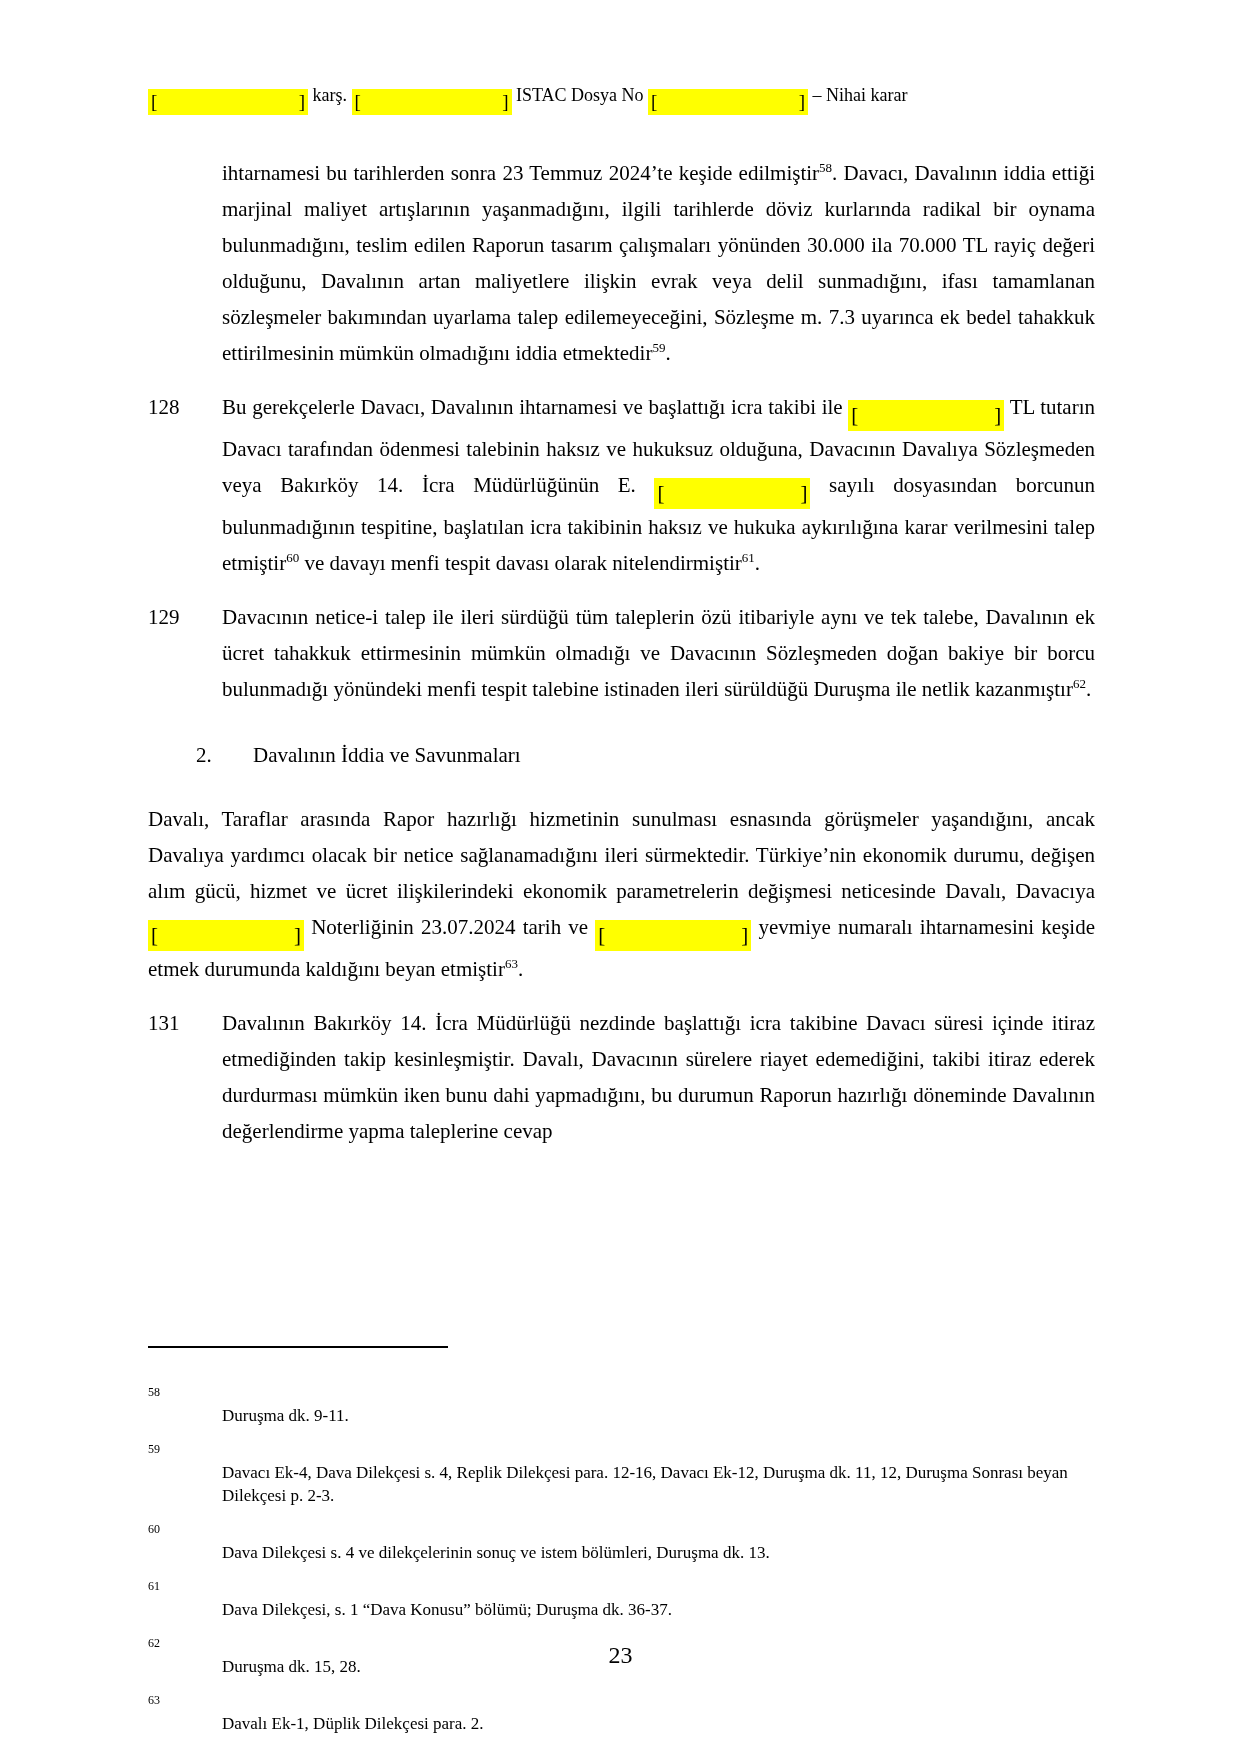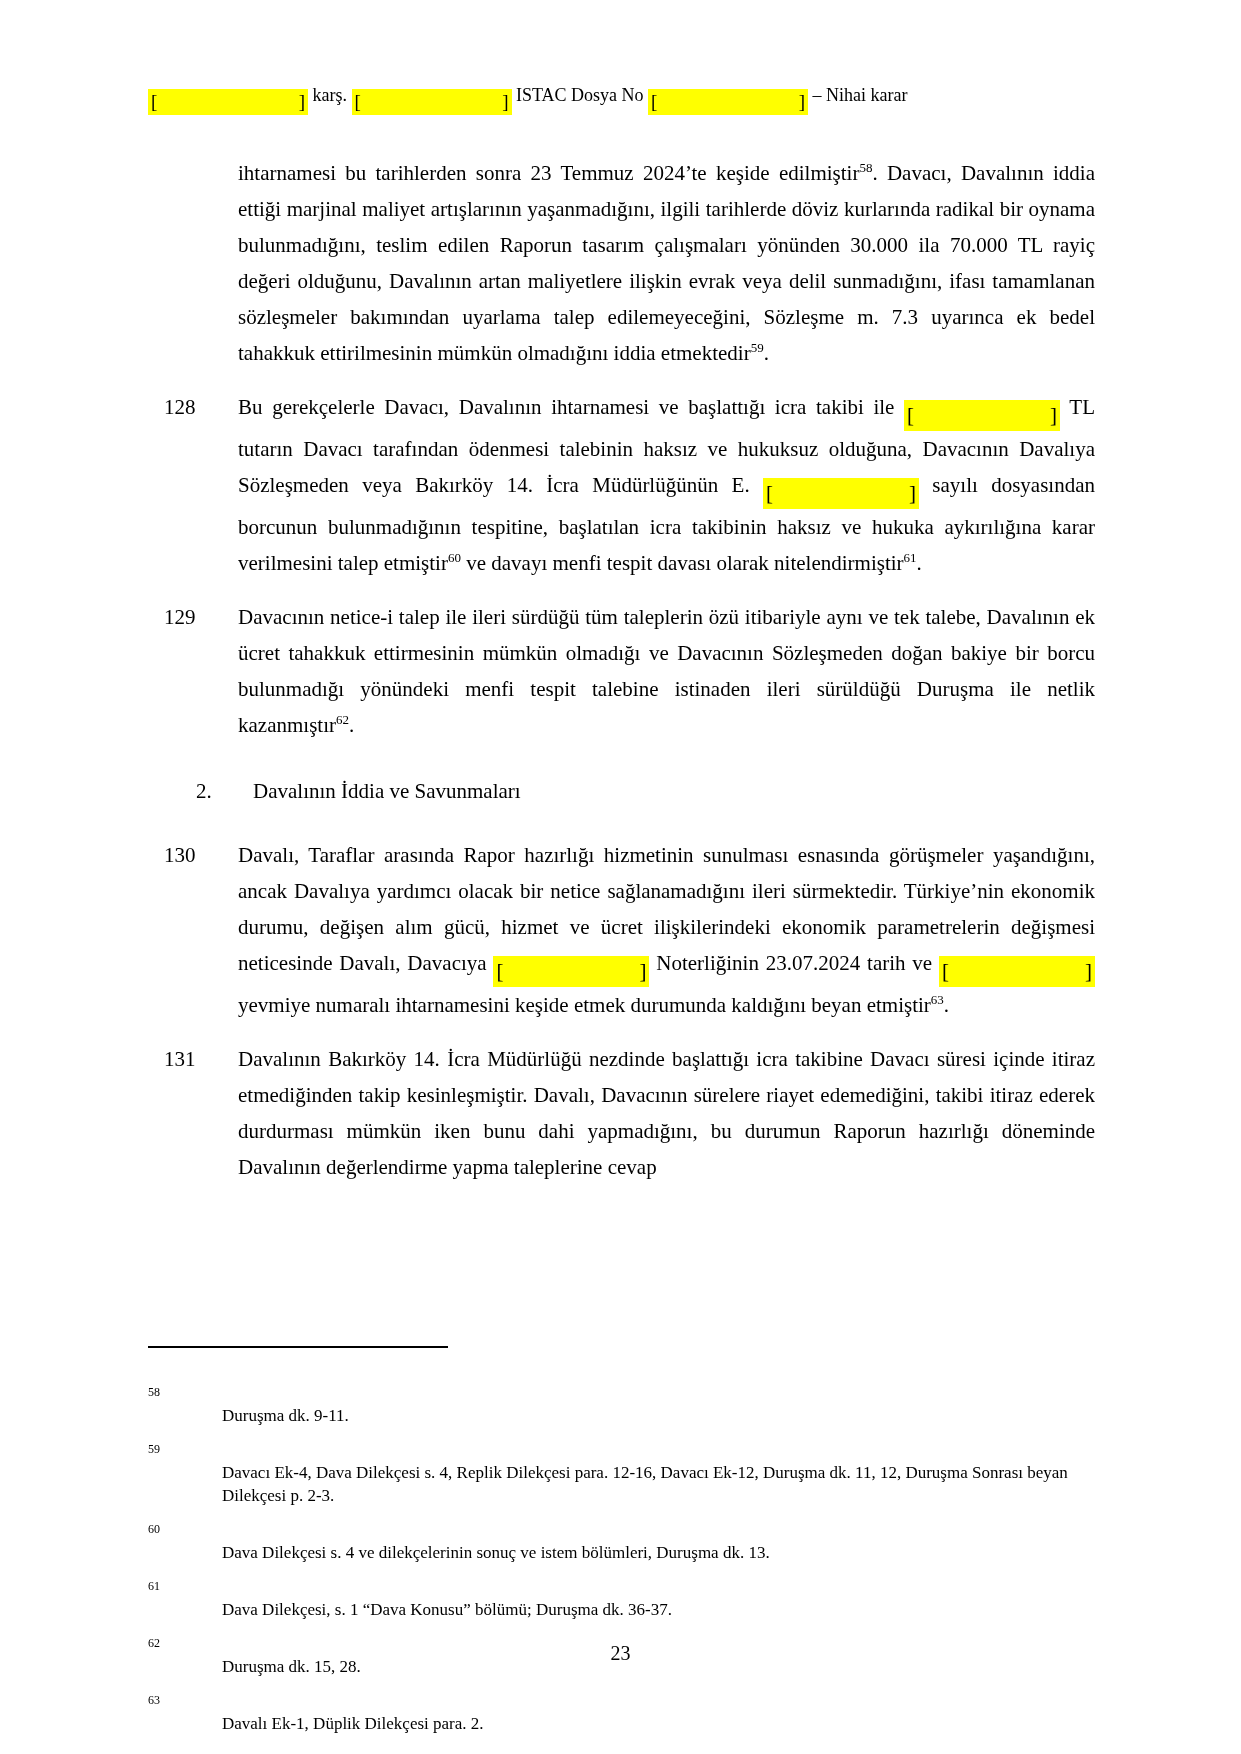--- a/index.html
+++ b/index.html
@@ -47,21 +47,21 @@
 
   
   .body {
     position: absolute;
     left: 148px;
     top: 155px;
     width: 947px;
     font-size: 21px;
     line-height: 36px;
   }
-  .para { display: flex; margin: 0 0 18px 16px; font-family: Liberation Serif, serif; }
+  .para { display: flex; margin: 0 0 18px 0; font-family: Liberation Serif, serif; }
   .pnum { flex: 0 0 74px; width: 74px; }
   .ptext { flex: 1; text-align: justify; }
   sup.fnref {
     font-size: 13px;
     line-height: 0;
     vertical-align: super;
   }
 
   .heading { margin: 30px 0 28px 48px; }
   .heading .hnum { display: inline-block; min-width: 57px; }
@@ -94,21 +94,21 @@
   }
   .fn .ftext { flex: 1; margin-top: 20px; }
 
   
   .pagenum {
     position: absolute;
     top: 1642px;
     left: 0;
     width: 100%;
     text-align: center;
-    font-size: 20px;
+    font-size: 24px;
   }
 </style>
 </head>
 <body>
 
 <div class="page">
 
   <div class="header"><span class="redact">
         <span>[</span>
         <span>]</span>
@@ -134,21 +134,20 @@
             <span>[</span>
             <span>]</span>
           </span> sayılı dosyasından borcunun bulunmadığının tespitine, başlatılan icra takibinin haksız ve hukuka aykırılığına karar verilmesini talep etmiştir<sup class="fnref">60</sup> ve davayı menfi tespit davası olarak nitelendirmiştir<sup class="fnref">61</sup>.</div>
       </div>
       <div class="para">
         <div class="pnum">129</div>
         <div class="ptext">Davacının netice-i talep ile ileri sürdüğü tüm taleplerin özü itibariyle aynı ve tek talebe, Davalının ek ücret tahakkuk ettirmesinin mümkün olmadığı ve Davacının Sözleşmeden doğan bakiye bir borcu bulunmadığı yönündeki menfi tespit talebine istinaden ileri sürüldüğü Duruşma ile netlik kazanmıştır<sup class="fnref">62</sup>.</div>
       </div>
       <div class="heading"><span class="hnum">2.</span><span>Davalının İddia ve Savunmaları</span></div>
       <div class="para">
-        <div class="pnum">130</div>
         <div class="ptext">Davalı, Taraflar arasında Rapor hazırlığı hizmetinin sunulması esnasında görüşmeler yaşandığını, ancak Davalıya yardımcı olacak bir netice sağlanamadığını ileri sürmektedir. Türkiye’nin ekonomik durumu, değişen alım gücü, hizmet ve ücret ilişkilerindeki ekonomik parametrelerin değişmesi neticesinde Davalı, Davacıya <span class="redact">
             <span>[</span>
             <span>]</span>
           </span> Noterliğinin 23.07.2024 tarih ve <span class="redact">
             <span>[</span>
             <span>]</span>
           </span> yevmiye numaralı ihtarnamesini keşide etmek durumunda kaldığını beyan etmiştir<sup class="fnref">63</sup>.</div>
       </div>
       <div class="para">
         <div class="pnum">131</div>

